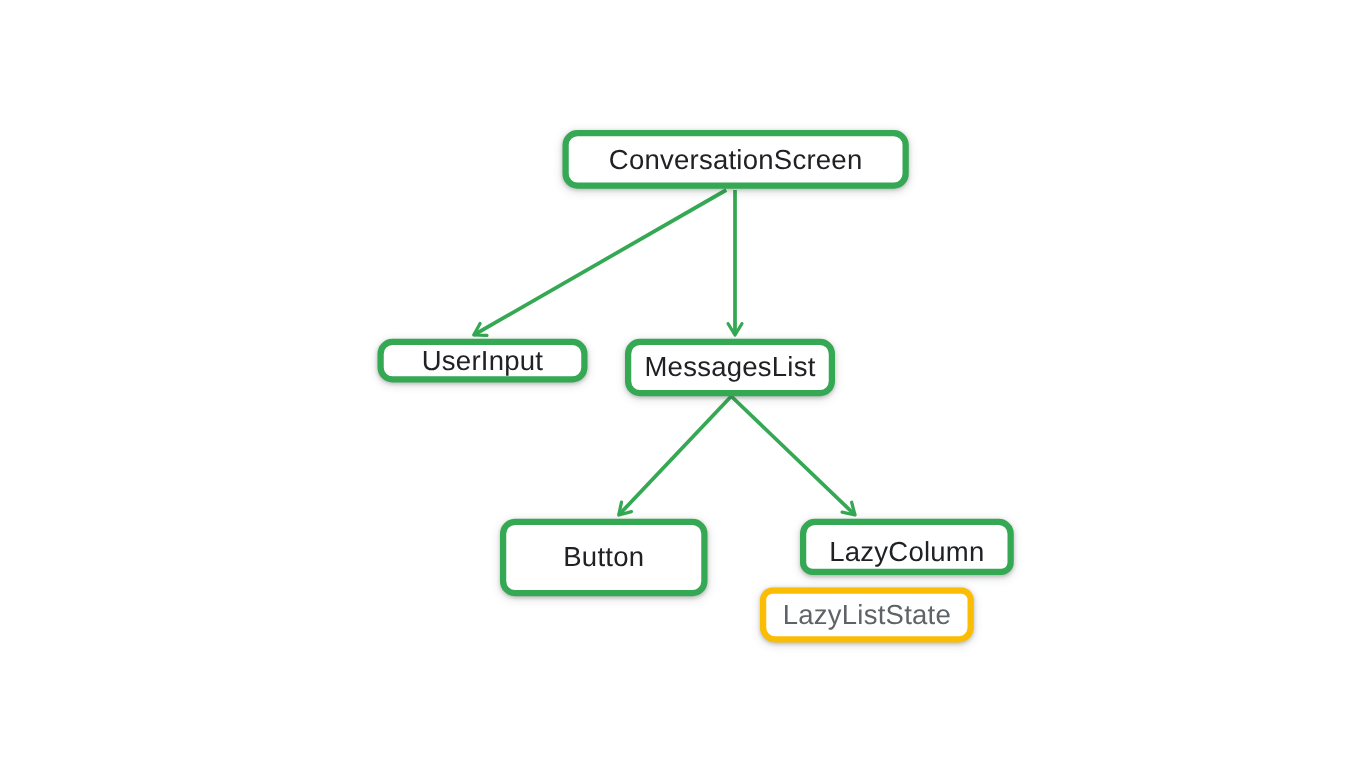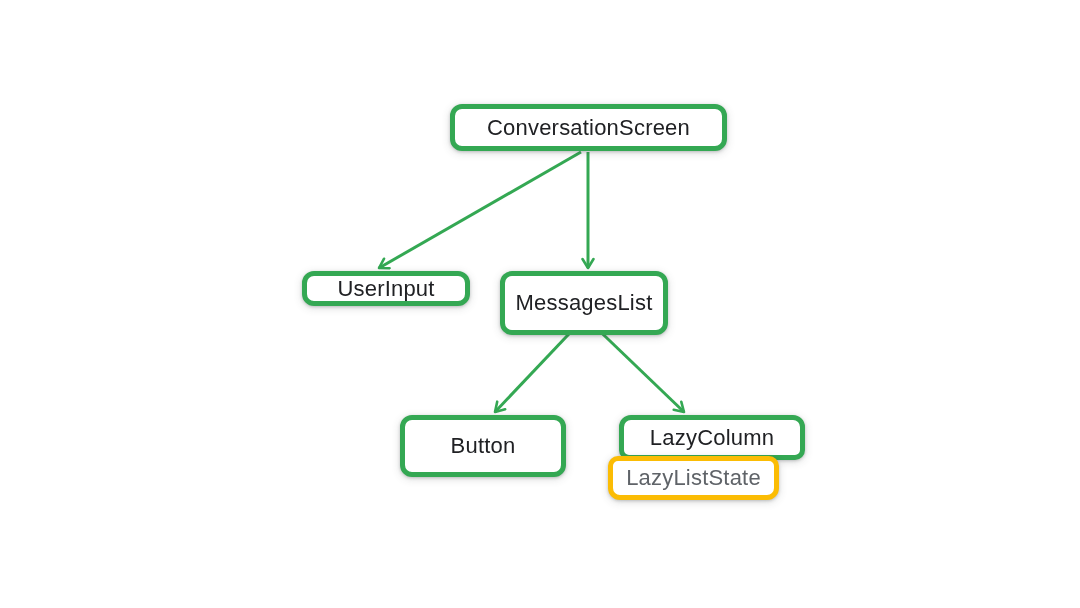--- a/index.html
+++ b/index.html
@@ -50,24 +50,24 @@
     color: var(--label-dark, #202124);
     box-shadow: 0 1px 3px rgba(60,64,67,0.25), 0 2px 8px rgba(60,64,67,0.18);
     z-index: 2;
   }
   .node.yellow {
     border-color: var(--yellow, #FBBC04);
     color: var(--label-gray, #5F6368);
   }
   .n-conversation { left: 450px; top: 104px; width: 277px; height: 47px; }
   .n-userinput    { left: 302px; top: 271px; width: 168px; height: 35px; }
-  .n-messageslist { left: 500px; top: 271px; width: 168px; height: 64px; text-align: center; }
+  .n-messageslist { left: 500px; top: 271px; width: 168px; height: 46px; text-align: center; }
   .n-button       { left: 400px; top: 415px; width: 166px; height: 62px; }
-  .n-lazycolumn   { left: 619px; top: 415px; width: 186px; height: 45px; border-radius: 12px 12px 10px 10px; }
-  .n-lazyliststate{ left: 608px; top: 456px; width: 171px; height: 44px; border-radius: 10px 10px 12px 12px; }
+  .n-lazycolumn   { left: 640px; top: 415px; width: 171px; height: 45px; border-radius: 12px 12px 10px 10px; align-items: flex-end; }
+  .n-lazyliststate{ left: 608px; top: 470px; width: 171px; height: 44px; border-radius: 10px 10px 12px 12px; }
 </style>
 </head>
 <body>
 
 <div class="canvas">
 
   <svg class="edges" width="1080" height="608" viewBox="0 0 1080 608" xmlns="http://www.w3.org/2000/svg">
     <defs>
       <marker id="arrowhead" markerUnits="userSpaceOnUse" markerWidth="16" markerHeight="16" refX="11" refY="7" orient="auto">
         <path d="M2,1.5 L11,7 L2,12.5"></path>

